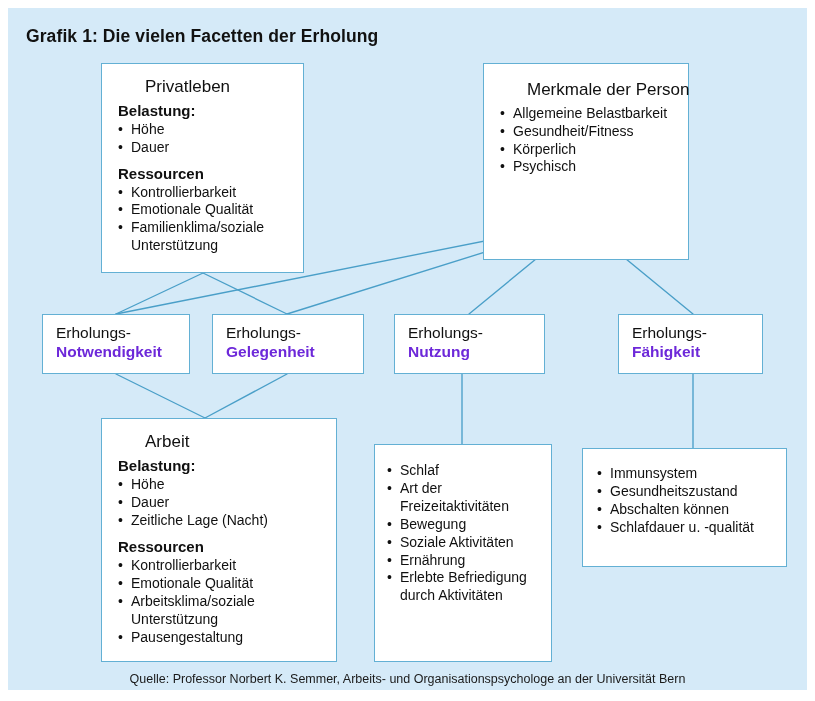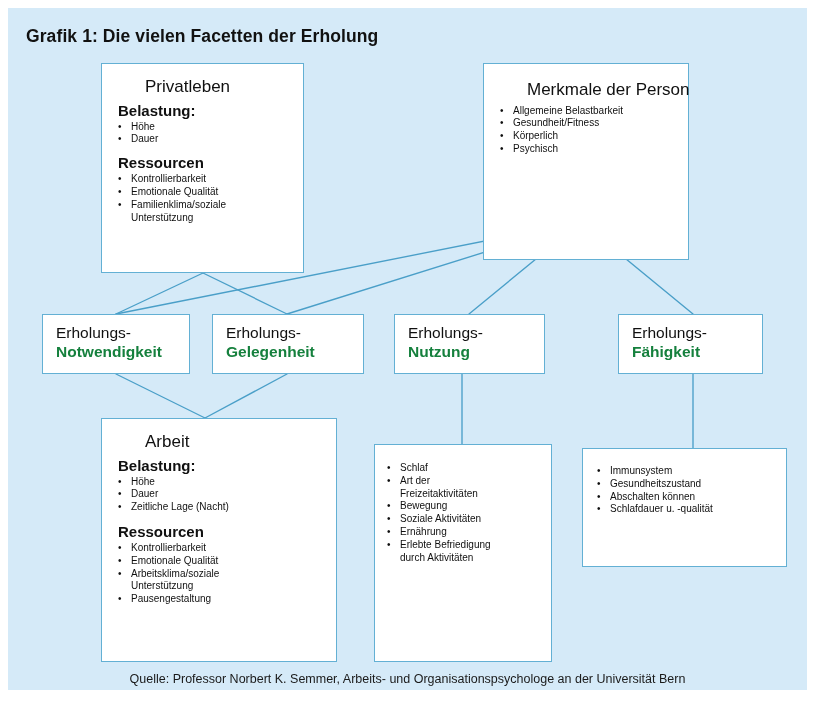--- a/index.html
+++ b/index.html
@@ -66,21 +66,21 @@
     font-weight: bold;
     color: #101010;
     line-height: 1.2;
   }
   ul.bullets {
     list-style: none;
     margin: 0;
     padding: 0;
   }
   ul.bullets li {
-    font-size: 10px;
+    font-size: 14px;
     color: #101010;
     line-height: 1.28;
     position: relative;
     padding-left: 13px;
     white-space: pre-line;
   }
   ul.bullets li::before {
     content: "\2022";
     position: absolute;
     left: 0;
@@ -89,21 +89,21 @@
   .erh-line1 {
     font-size: 15.5px;
     font-weight: normal;
     color: #101010;
     line-height: 1.22;
     white-space: nowrap;
   }
   .erh-line2 {
     font-size: 15.5px;
     font-weight: bold;
-    color: #15803d;
+    color: #6d28d9;
     line-height: 1.22;
     white-space: nowrap;
   }
 
   
   #node-privatleben { left: 101px; top: 63px;  width: 203px; height: 210px; }
   #node-privatleben .pad { padding: 14px 0 0 16px; }
   #node-privatleben .node-title { margin-bottom: 5px; }
   #node-privatleben .sub-head { margin: 0 0 1px 0; }
   #node-privatleben .gap { height: 8px; }

